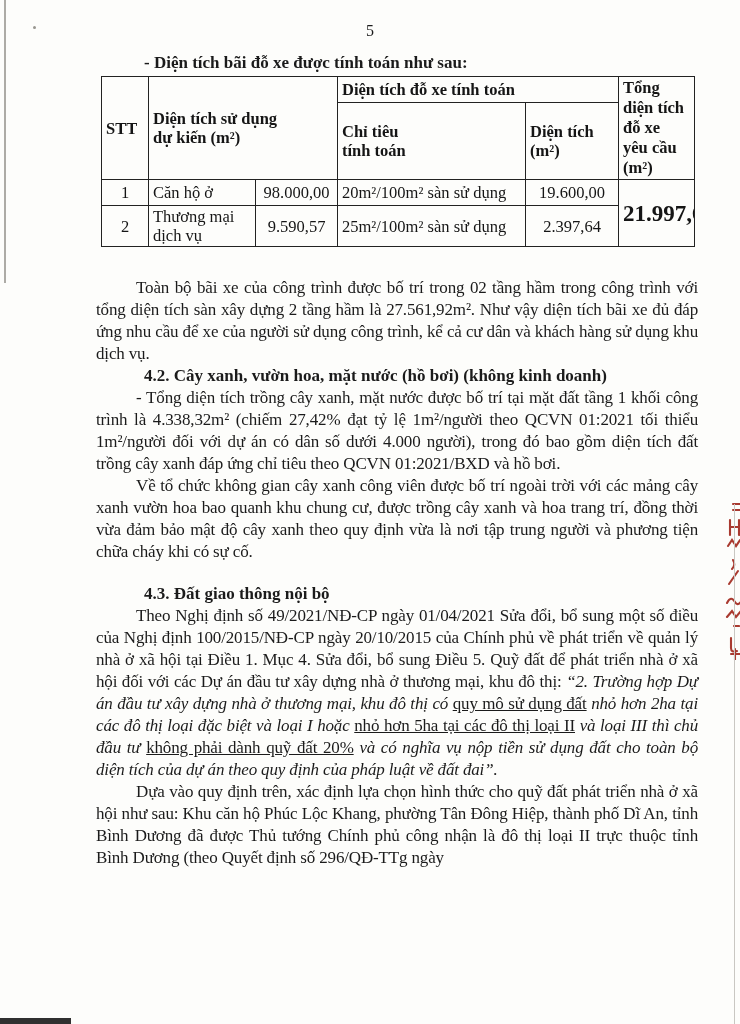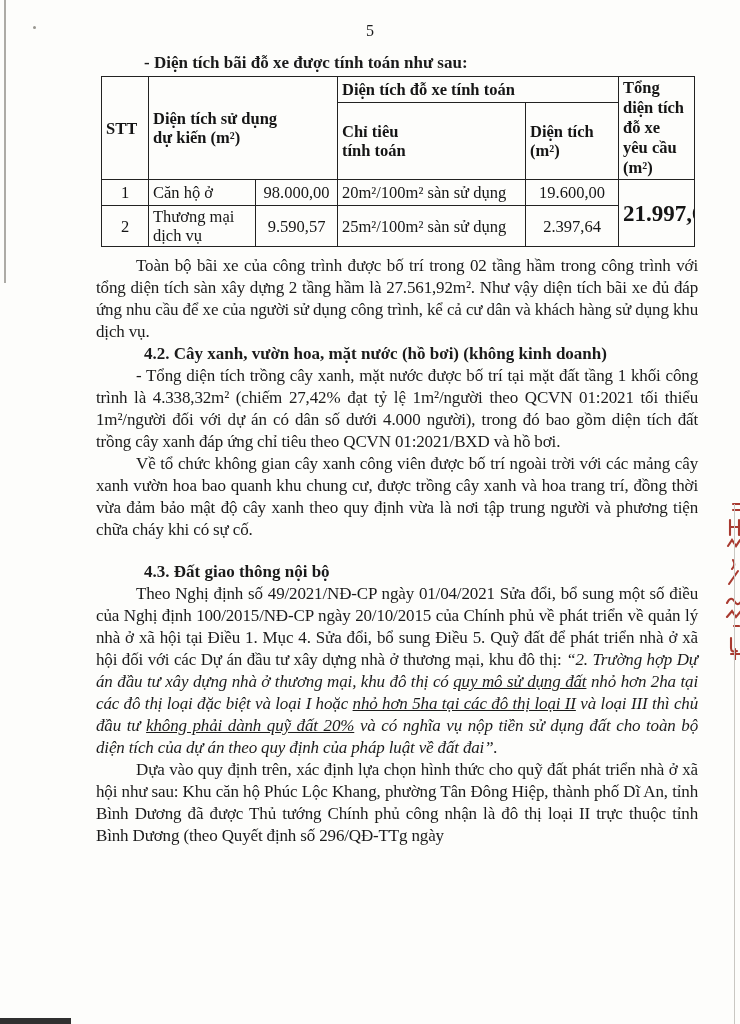--- a/index.html
+++ b/index.html
@@ -27,23 +27,23 @@
   td.r{text-align:center;padding-right:7px;}
   td.total{font-weight:bold;text-align:center;font-size:23px;}
   
   .para{
     margin:0;font-size:17px;line-height:22px;text-align:justify;
     text-indent:40px;letter-spacing:-0.15px;
   }
   .h-sec{
     margin:0 0 0 48px;font-size:17px;line-height:22px;font-weight:bold;
   }
-  .mt14{margin-top:8px;} .mt4{} .mt6{margin-top:20px;}
+  .mt14{margin-top:30px;} .mt4{} .mt6{margin-top:20px;}
   .it{font-style:italic;}
-  .itu{font-style:italic;text-decoration:underline;}
+  .itu{text-decoration:underline;}
   
   .edge-line-left{position:absolute;left:4px;top:0;width:2px;height:283px;background:#adaba6;}
   .edge-line-right{position:absolute;left:734px;top:504px;width:1px;height:520px;background:#c9c7c2;}
   .bottom-bar{position:absolute;left:0;top:1018px;width:71px;height:6px;background:#303030;}
   .speck{position:absolute;left:33px;top:26px;width:3px;height:3px;background:#98968f;border-radius:50%;}
   .margin-annot{position:absolute;left:721px;top:500px;width:19px;height:160px;overflow:hidden;}
 </style>
 </head>
 <body>
 

